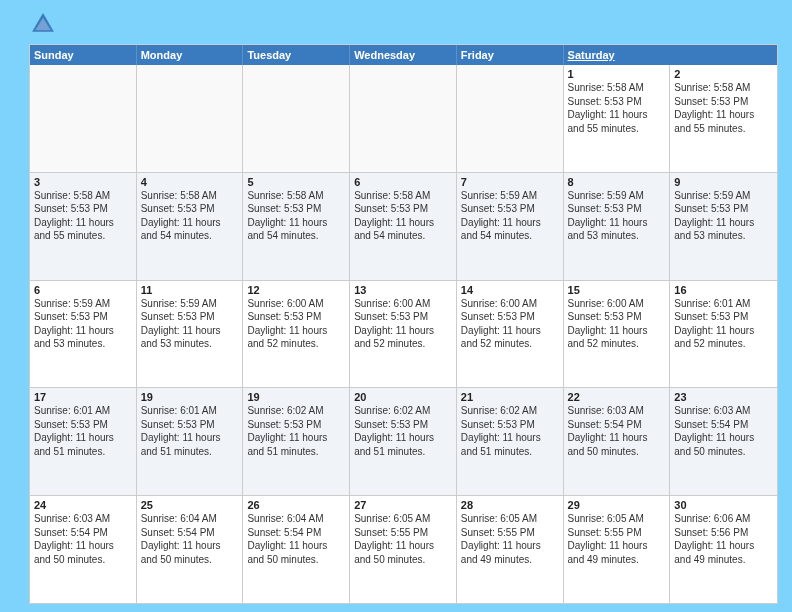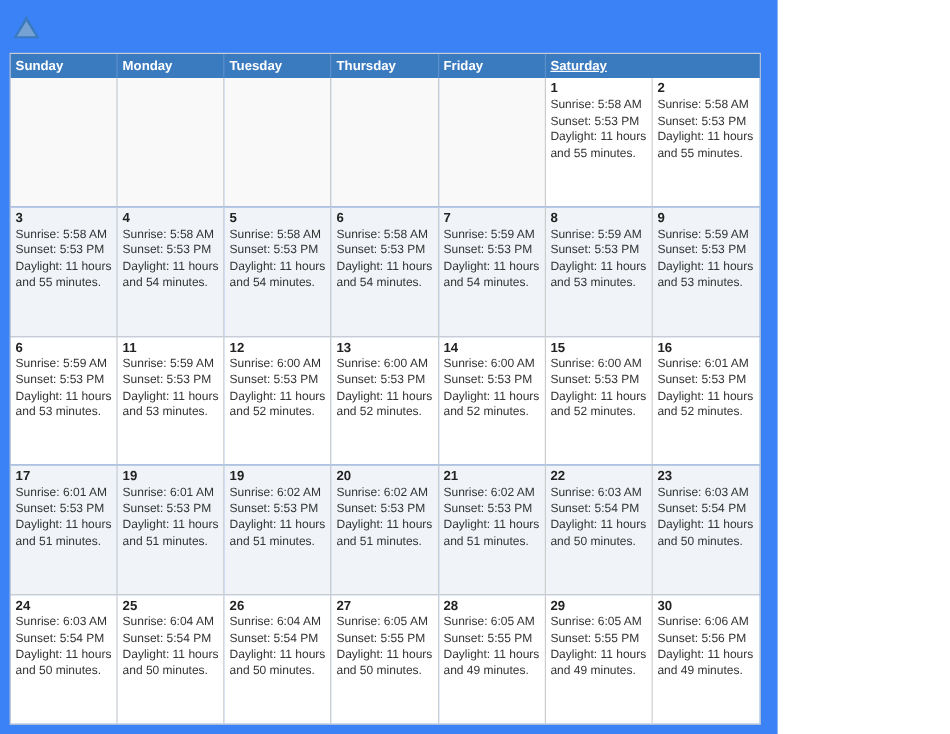--- a/index.html
+++ b/index.html
@@ -4,26 +4,26 @@
   <style>
     * { margin: 0; padding: 0; box-sizing: border-box; }
     body {
       font-family: Arial, sans-serif;
       background: #fff;
       width: 792px;
       height: 612px;
       overflow: hidden;
     }
     .page {
-      width: 648px;
+      width: 792px;
       height: 612px;
-      background: #3b82f6;
+      background: #7dd3fc;
       display: flex;
       flex-direction: column;
-      padding: 10px 14px 8px 8px;
+      padding: 10px 14px 8px 29px;
     }
     .header {
       display: flex;
       justify-content: space-between;
       align-items: flex-start;
       margin-bottom: 6px;
     }
     .logo {
       display: flex;
       align-items: center;
@@ -135,21 +135,21 @@
       <div class="month-title"></div>
       <div class="location"></div>
     </div>
   </div>
 
   <div class="calendar">
     <div class="cal-header">
     <div class="cal-header-cell">Sunday</div>
         <div class="cal-header-cell">Monday</div>
         <div class="cal-header-cell">Tuesday</div>
-        <div class="cal-header-cell">Thursday</div>
+        <div class="cal-header-cell">Wednesday</div>
         <div class="cal-header-cell">Friday</div>
         <div class="cal-header-cell">Saturday</div>
       </div>
     <div class="cal-body">
     <div class="cal-row">
           <div class="cal-cell empty"></div>
           <div class="cal-cell empty"></div>
           <div class="cal-cell empty"></div>
           <div class="cal-cell empty"></div>
           <div class="cal-cell empty"></div>

